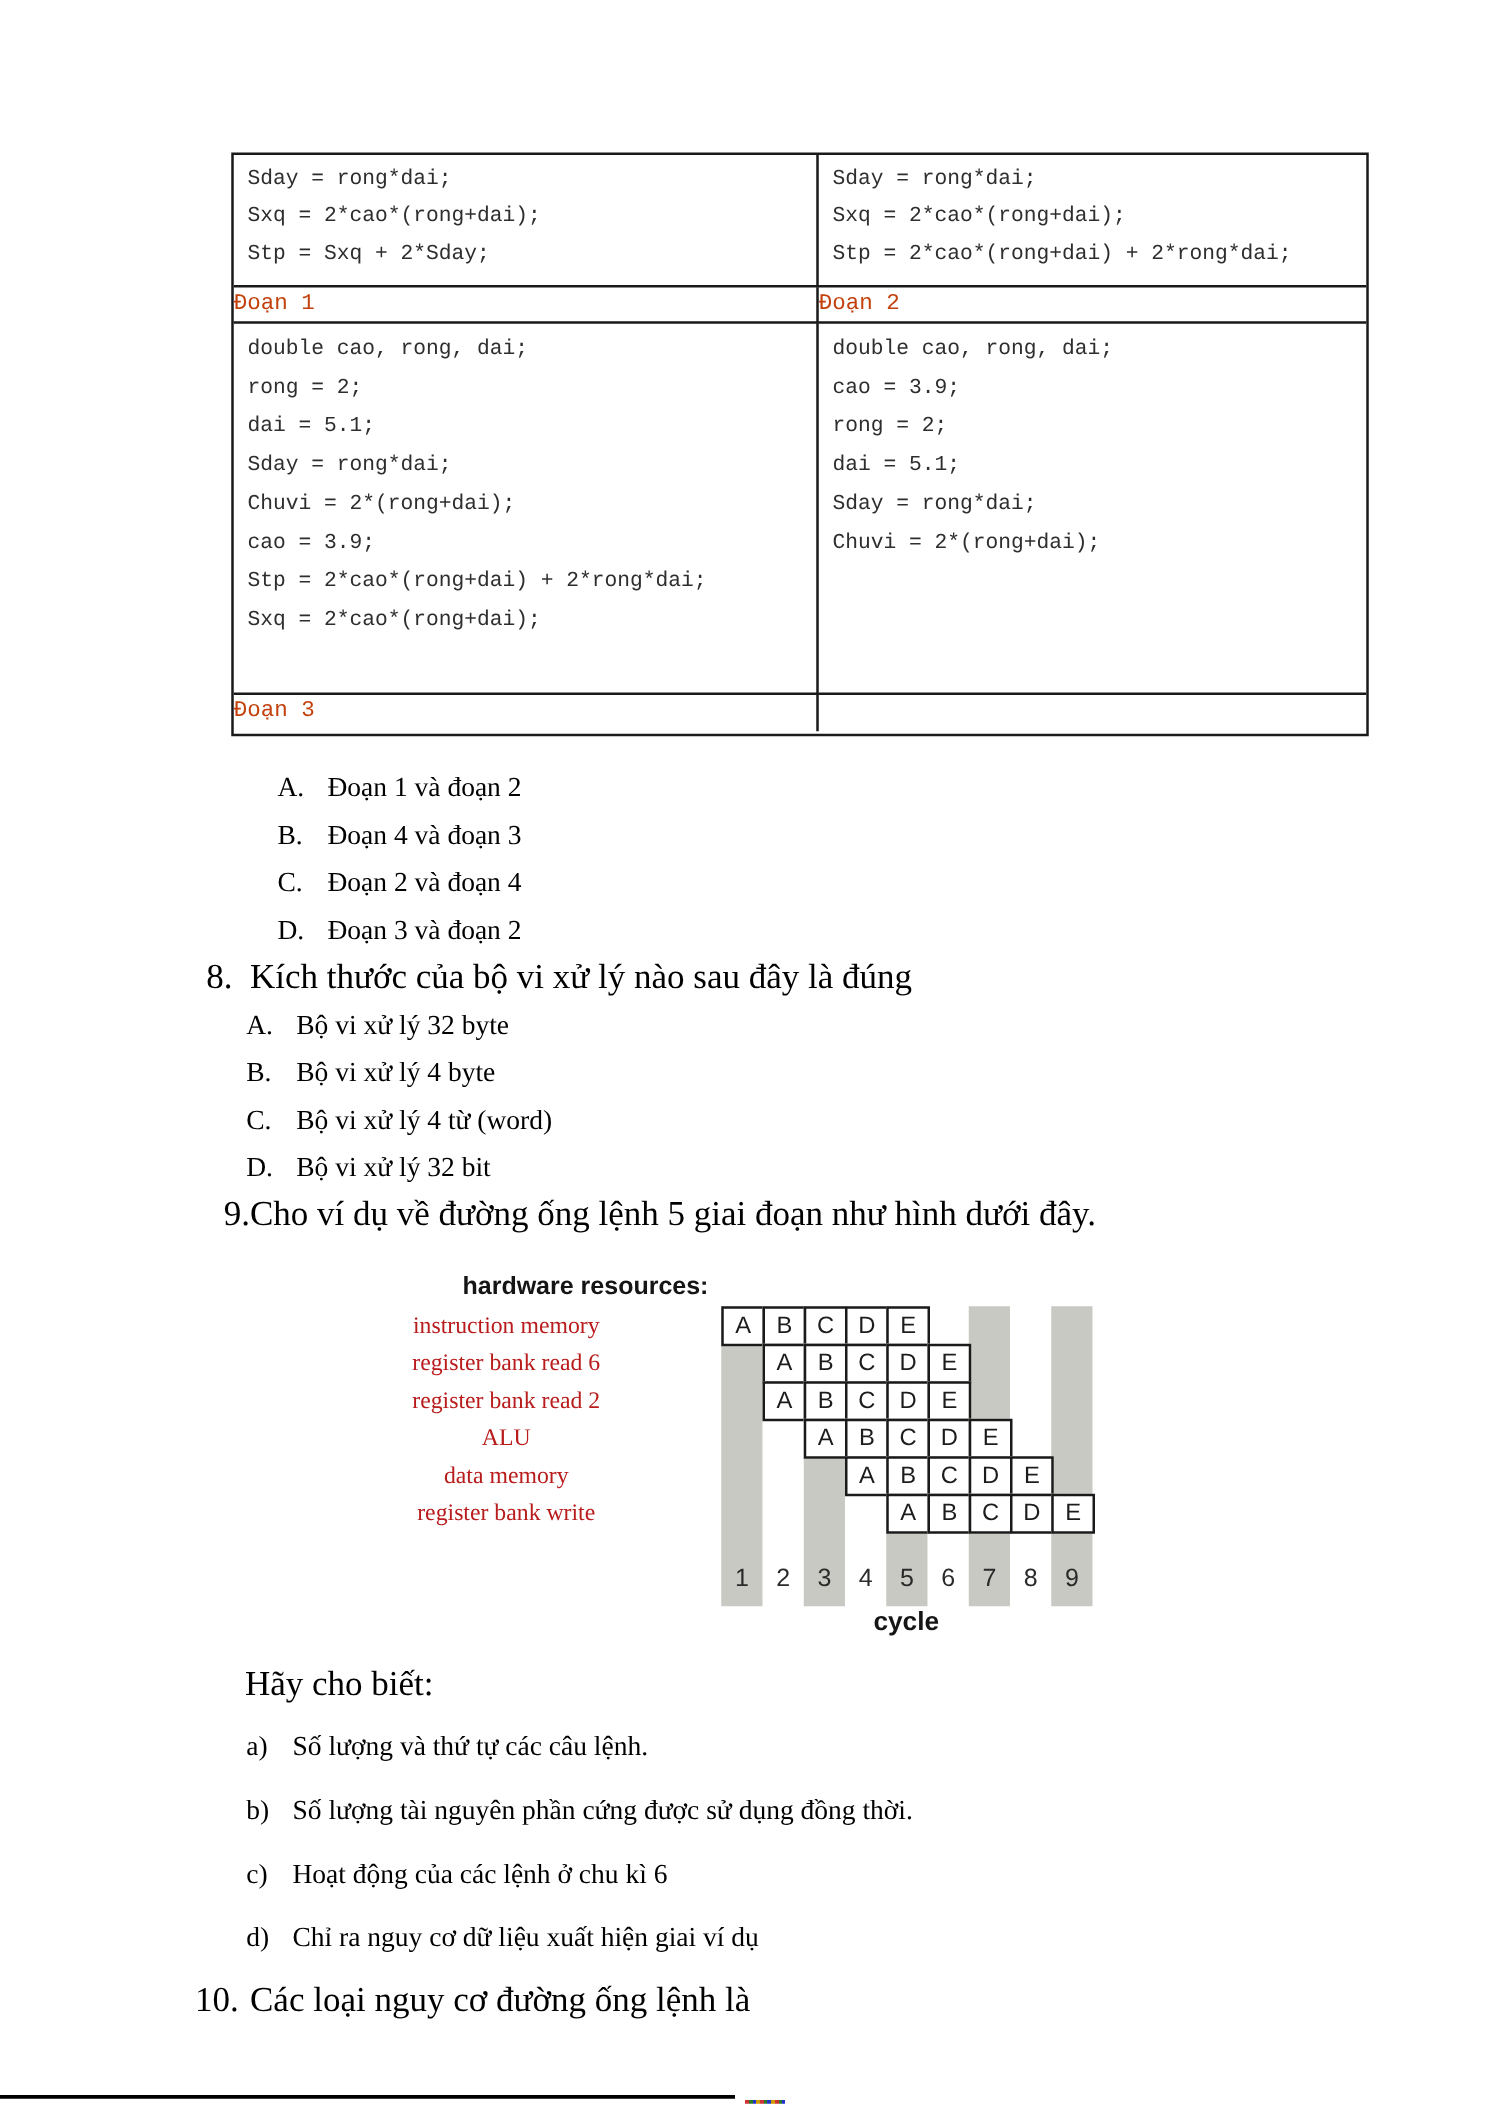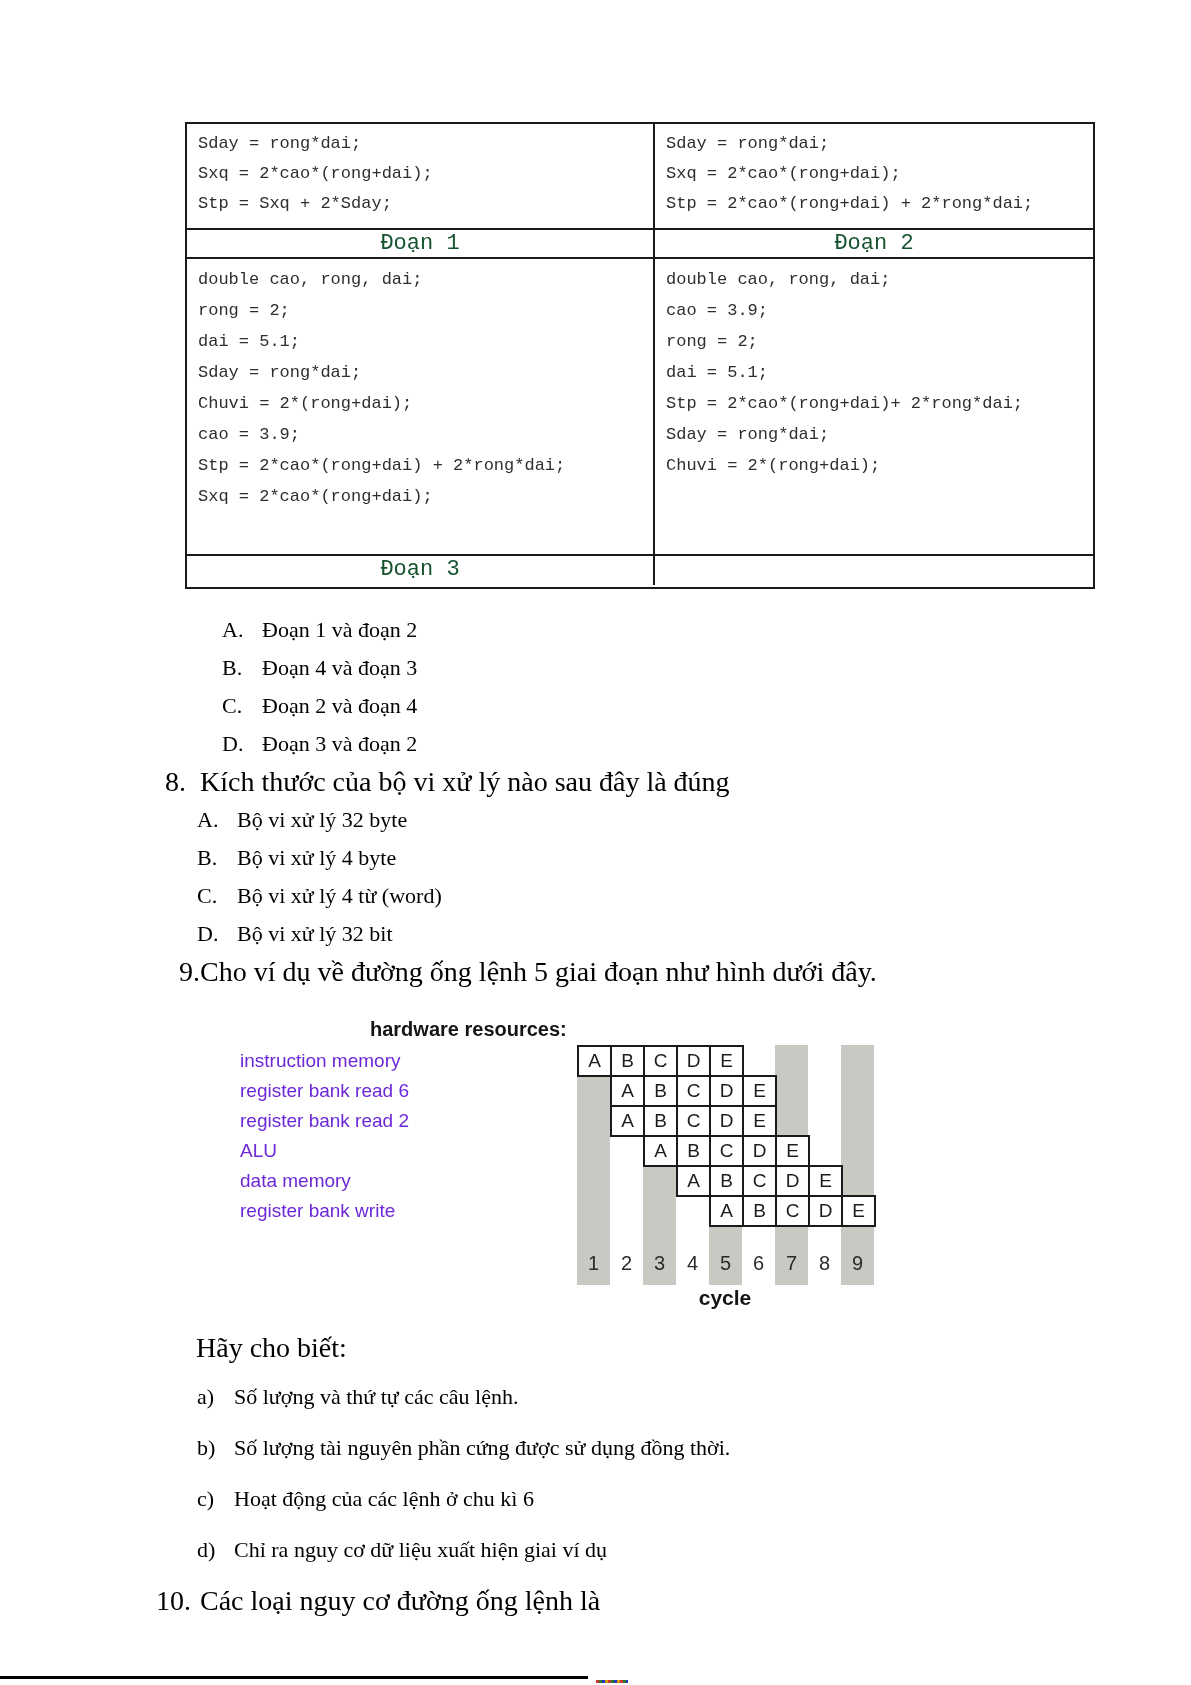--- a/index.html
+++ b/index.html
@@ -32,22 +32,22 @@
   .code-cell{
     font-family:"Liberation Mono", monospace;
     font-size:17px;color:#2e2e2e;
     padding:5px 0 0 11px;
     white-space:nowrap;
   }
   .code-cell .code-line{line-height:30px;}
   .code-cell.tall .code-line{line-height:31px;}
   .seg-label{
     font-family:"Liberation Mono", monospace;
-    font-size:22px;color:#14532d;
-    text-align:center;line-height:27px;
+    font-size:18px;color:#c2410c;
+    line-height:27px;
   }
   
   .flow-line{
     position:absolute;
     font-size:28px;line-height:38px;height:38px;
     white-space:nowrap;color:#000;
   }
   .opt-list{position:absolute;}
   .opt-item{display:flex;font-size:22px;line-height:38px;height:38px;white-space:nowrap;}
   .opt-letter{flex:0 0 40px;}
@@ -59,23 +59,23 @@
   
   #pipeline{position:absolute;left:0;top:0;width:1191px;height:1685px;pointer-events:none;}
   #hw-title{
     position:absolute;left:370px;top:1018px;
     font-family:"Liberation Sans", sans-serif;
     font-weight:bold;font-size:20px;color:#151515;
   }
   .pl-stripe{position:absolute;width:33px;}
   .pl-row-label{
     position:absolute;left:240px;width:330px;height:32px;
-    text-align:left;line-height:32px;
-    font-family:Liberation Sans, sans-serif;
-    font-size:19px;color:#6d28d9;white-space:nowrap;
+    text-align:center;line-height:32px;
+    font-family:Liberation Serif, serif;
+    font-size:19px;color:#b91c1c;white-space:nowrap;
   }
   .pl-cell{
     position:absolute;width:35px;height:32px;
     box-sizing:border-box;border:2px solid #1a1a1a;
     display:flex;align-items:center;justify-content:center;
     font-family:"Liberation Sans", sans-serif;
     font-size:19px;color:#1c1c1c;
   }
   .pl-num{
     position:absolute;width:33px;height:30px;top:1248px;
@@ -124,21 +124,20 @@
         <div class="code-line">Chuvi = 2*(rong+dai);</div>
         <div class="code-line">cao = 3.9;</div>
         <div class="code-line">Stp = 2*cao*(rong+dai) + 2*rong*dai;</div>
         <div class="code-line">Sxq = 2*cao*(rong+dai);</div>
       </div>
     <div class="tcell code-cell tall last-col" id="code-doan4">
         <div class="code-line">double cao, rong, dai;</div>
         <div class="code-line">cao = 3.9;</div>
         <div class="code-line">rong = 2;</div>
         <div class="code-line">dai = 5.1;</div>
-        <div class="code-line">Stp = 2*cao*(rong+dai)+ 2*rong*dai;</div>
         <div class="code-line">Sday = rong*dai;</div>
         <div class="code-line">Chuvi = 2*(rong+dai);</div>
       </div>
     <div class="tcell seg-label last-row">Đoạn 3</div>
   </div>
 
   <div class="opt-list" id="q7-options" style="left:222px;top:611px;">
       <div class="opt-item">
         <span class="opt-letter">A.</span>
         <span>Đoạn 1 và đoạn 2</span>

